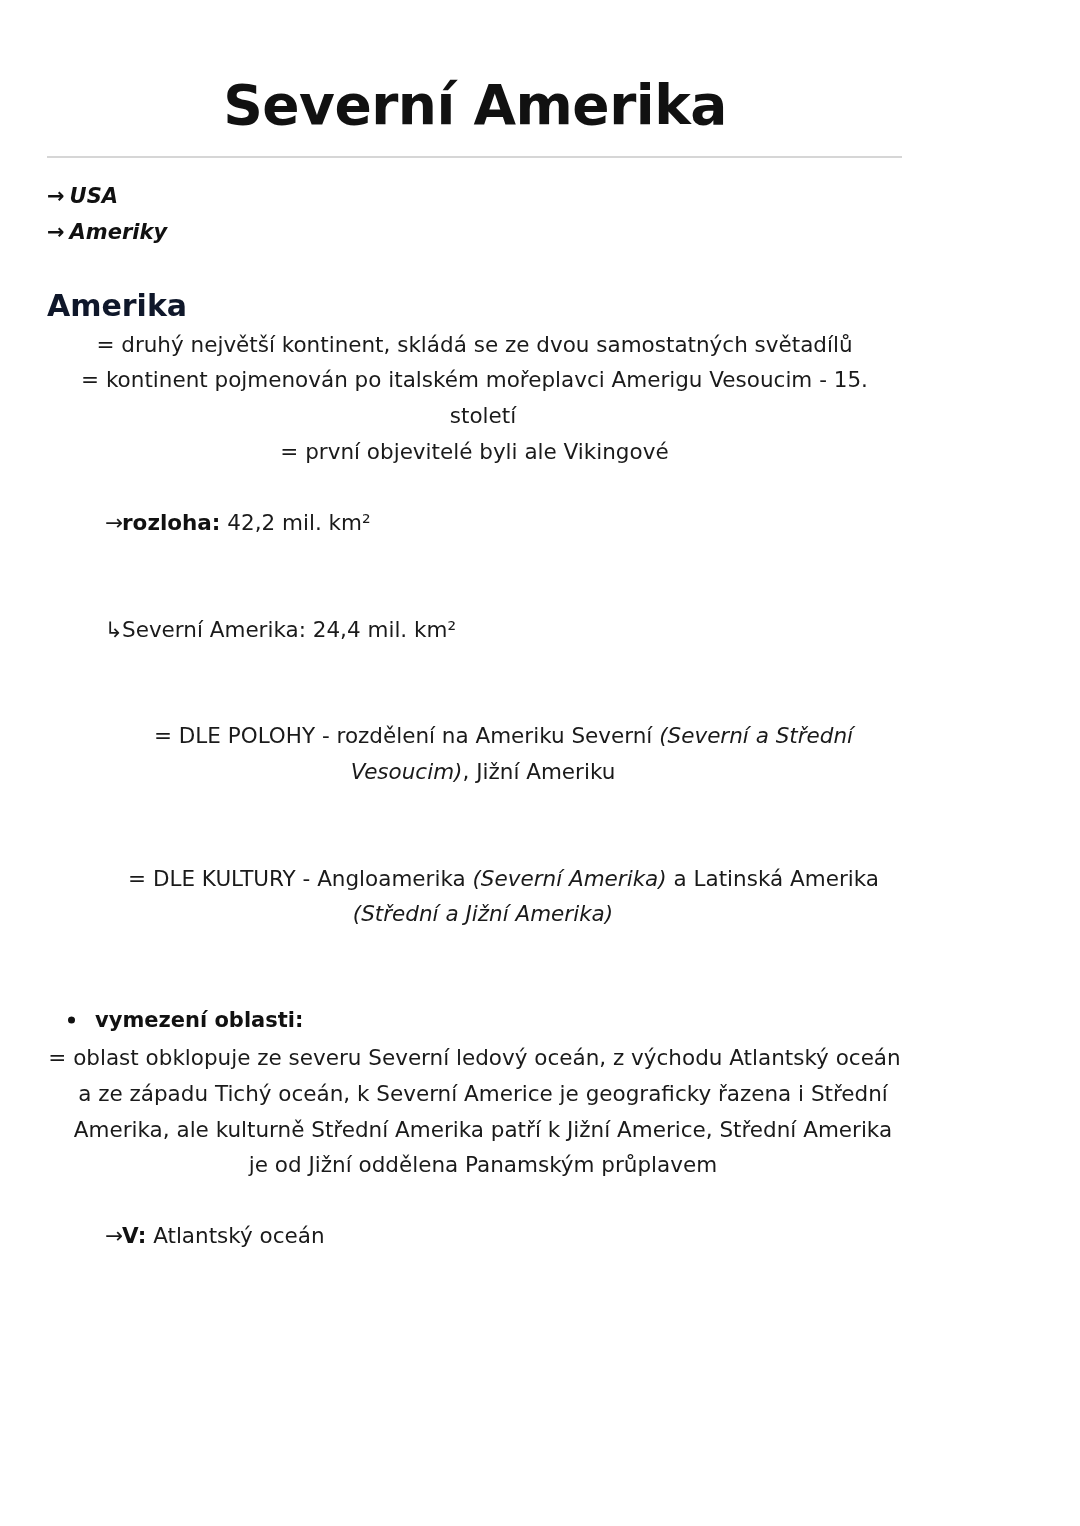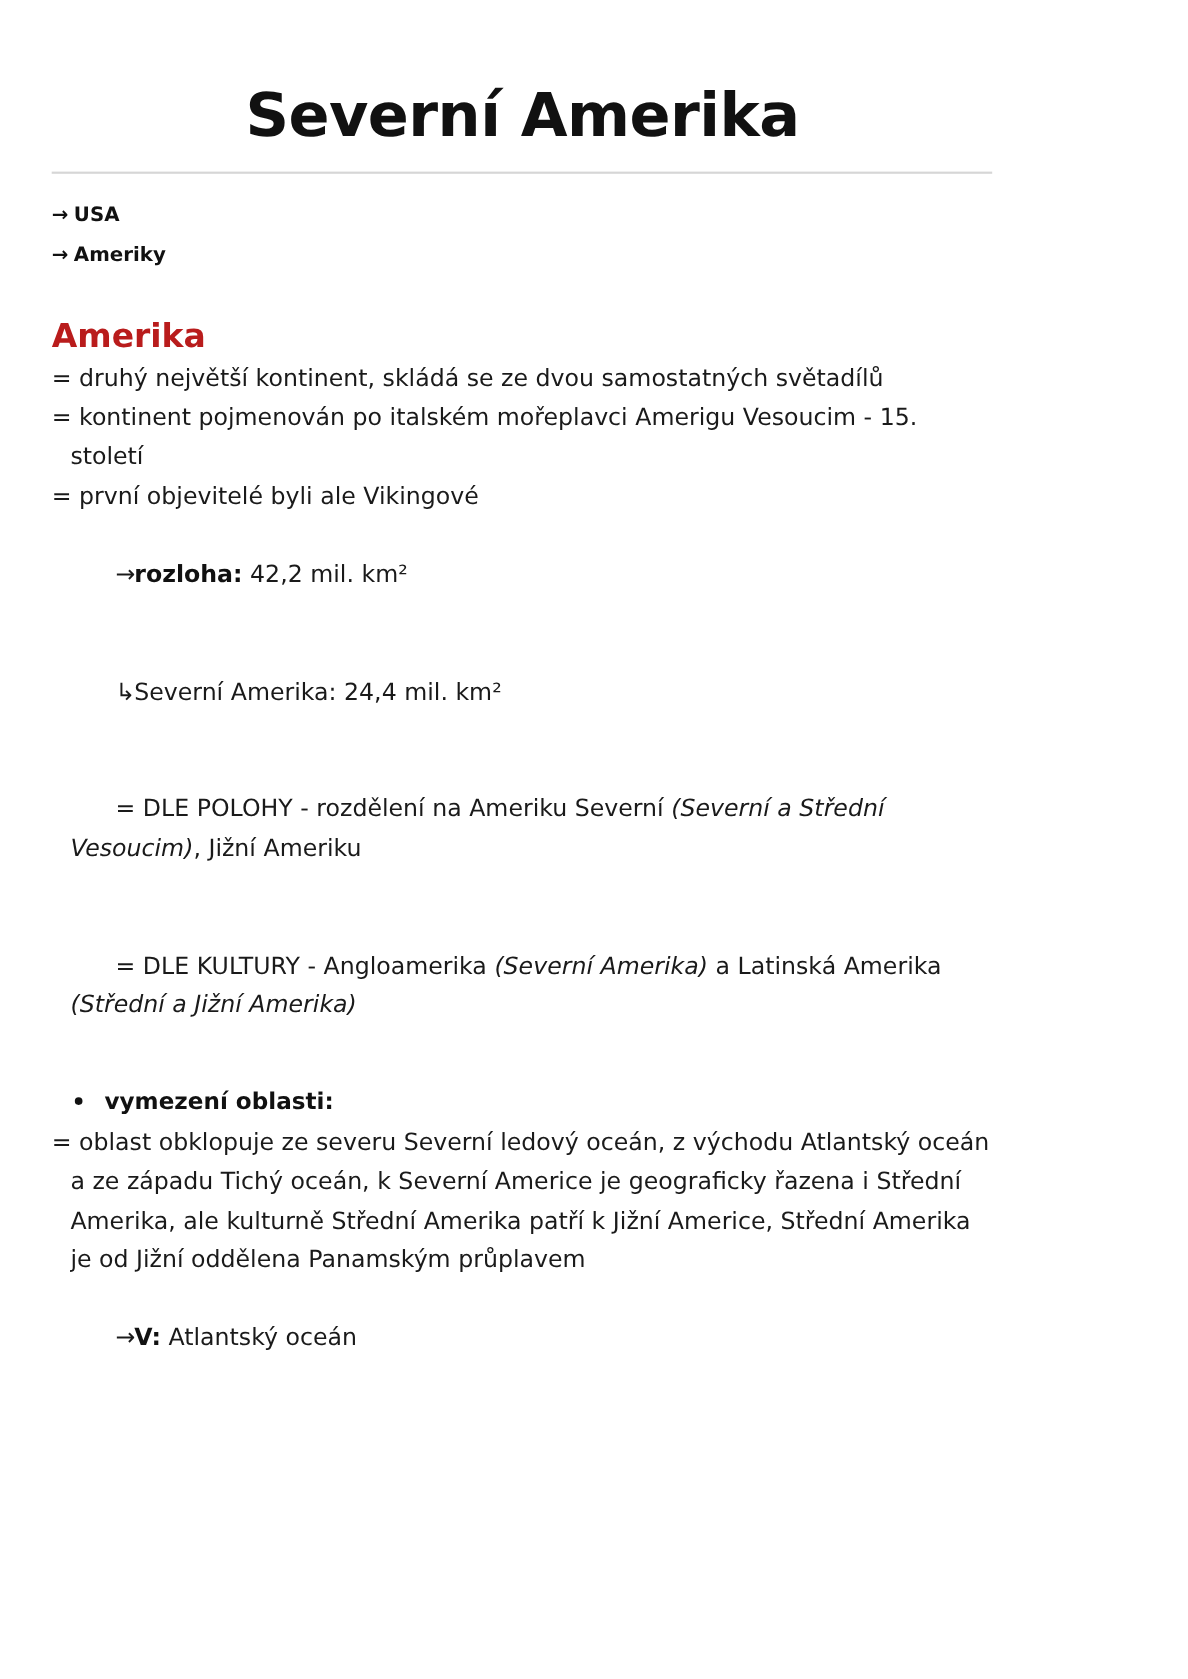--- a/index.html
+++ b/index.html
@@ -53,48 +53,50 @@
   .line {
     font-size: 21.5px;
     line-height: 35.6px;
     color: #1a1a1a;
     font-weight: 400;
     white-space: pre-wrap;
   }
 
   
   .arrow-bold {
-    font-size: 18px;
+    font-size: 21px;
     line-height: 36px;
     font-weight: 700;
     color: #111111;
+    font-style: italic;
   }
   .arrow-bold .glyph {
     font-weight: 700;
     display: inline-block;
     margin-right: 5px;
   }
   .top-list {
     margin-top: 20px;
   }
 
   
   .section-heading {
     font-size: 30px;
     font-weight: 700;
-    color: #b91c1c;
+    color: #0f172a;
     line-height: 1.18;
     margin-top: 38px;
     margin-bottom: 3px;
   }
 
   
   .eq-line {
     padding-left: 17px;
     text-indent: -17px;
+    text-align: center;
   }
 
   
   .arrow-line {
     padding-left: 17px;
     text-indent: -17px;
   }
   .arrow-line .glyph {
     display: inline-block;
     width: 17px;
@@ -110,21 +112,21 @@
     display: inline-block;
     width: 17px;
     text-indent: 0;
   }
 
   b, .b { font-weight: 700; color: #111111; }
   i, .i { font-style: italic; }
 
   
   .bullet-block {
-    margin-top: 16px;
+    margin-top: 35px;
     margin-bottom: 2px;
   }
   .bullet-item {
     font-size: 21px;
     line-height: 36px;
     font-weight: 700;
     color: #111111;
     padding-left: 48px;
     position: relative;
   }

